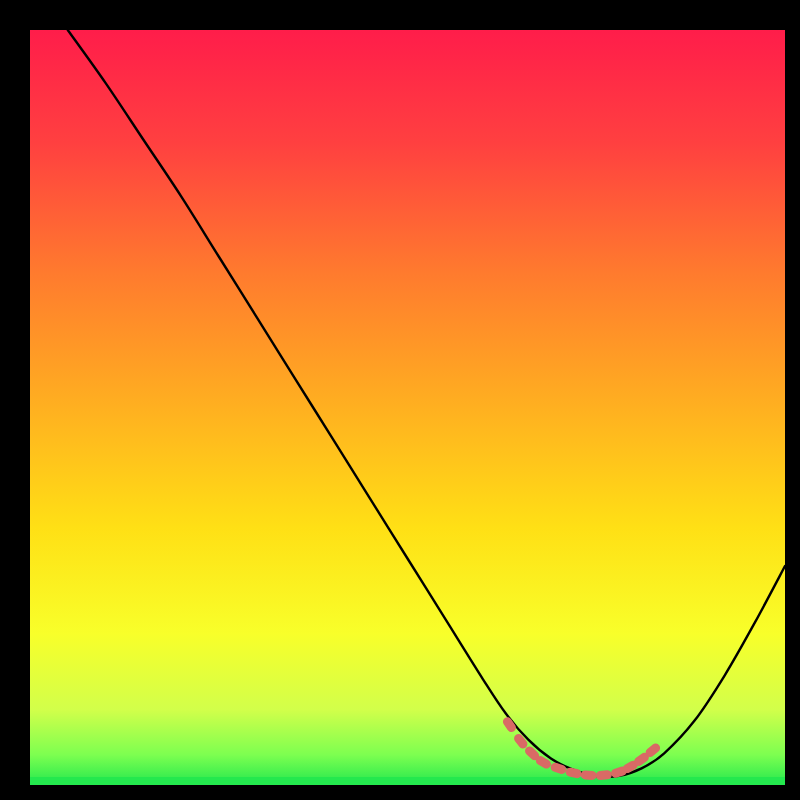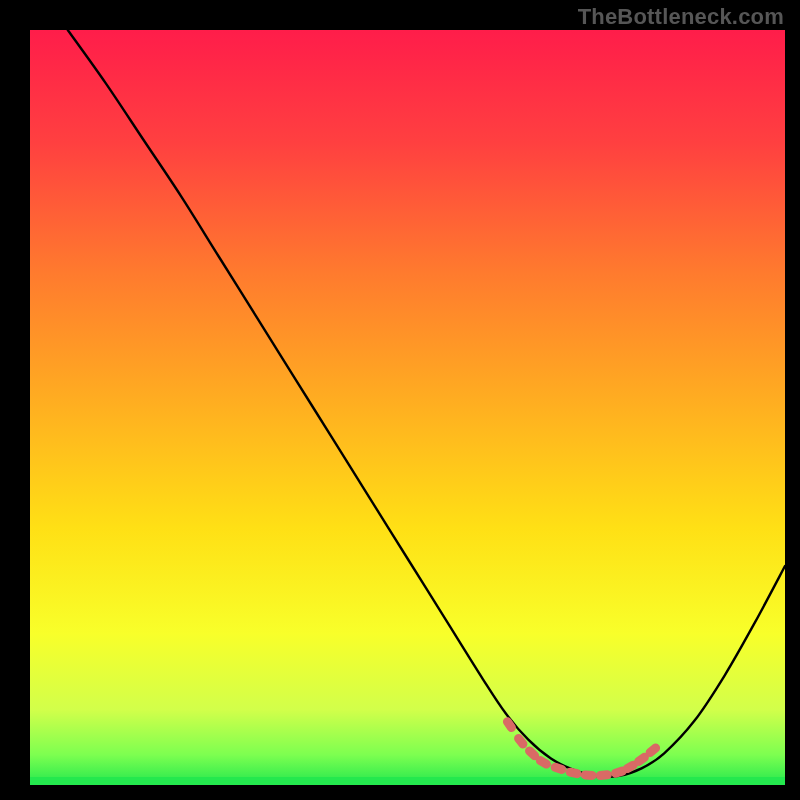--- a/index.html
+++ b/index.html
@@ -29,21 +29,20 @@
     user-select: none;
   }
   svg {
     display: block;
   }
 </style>
 </head>
 <body>
 
 <div class="stage">
-  <div class="watermark">TheBottleneck.com</div>
 
   <svg id="chart-svg" width="800" height="800" viewBox="0 0 800 800">
     <defs>
       <linearGradient id="bg-grad" x1="0" y1="0" x2="0" y2="1">
           <stop offset="0.00%" stop-color="#ff1d4a"></stop>
           <stop offset="15.00%" stop-color="#ff4040"></stop>
           <stop offset="32.00%" stop-color="#ff7a2e"></stop>
           <stop offset="50.00%" stop-color="#ffb020"></stop>
           <stop offset="66.00%" stop-color="#ffe015"></stop>
           <stop offset="80.00%" stop-color="#f8ff2a"></stop>

